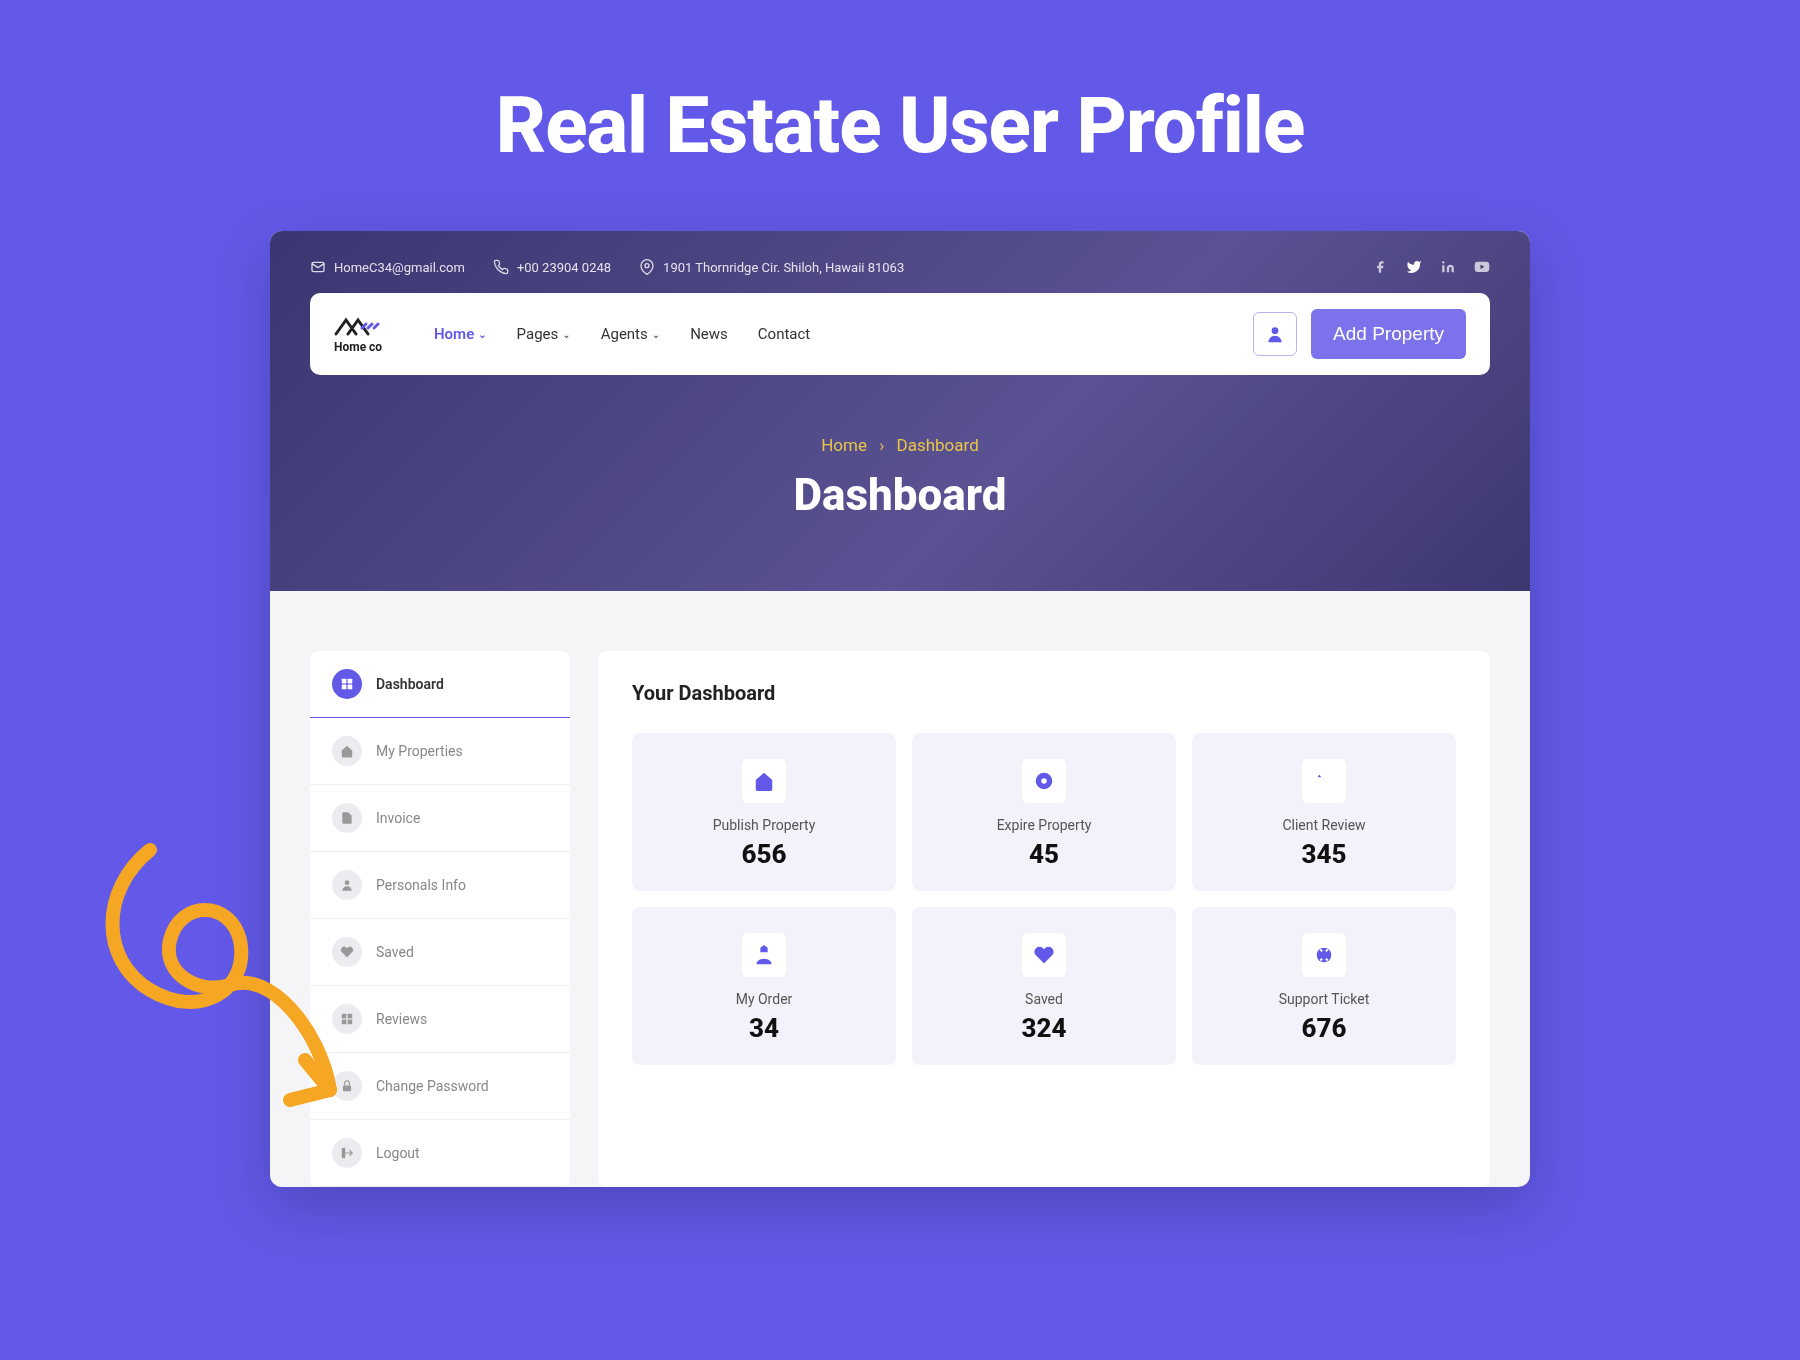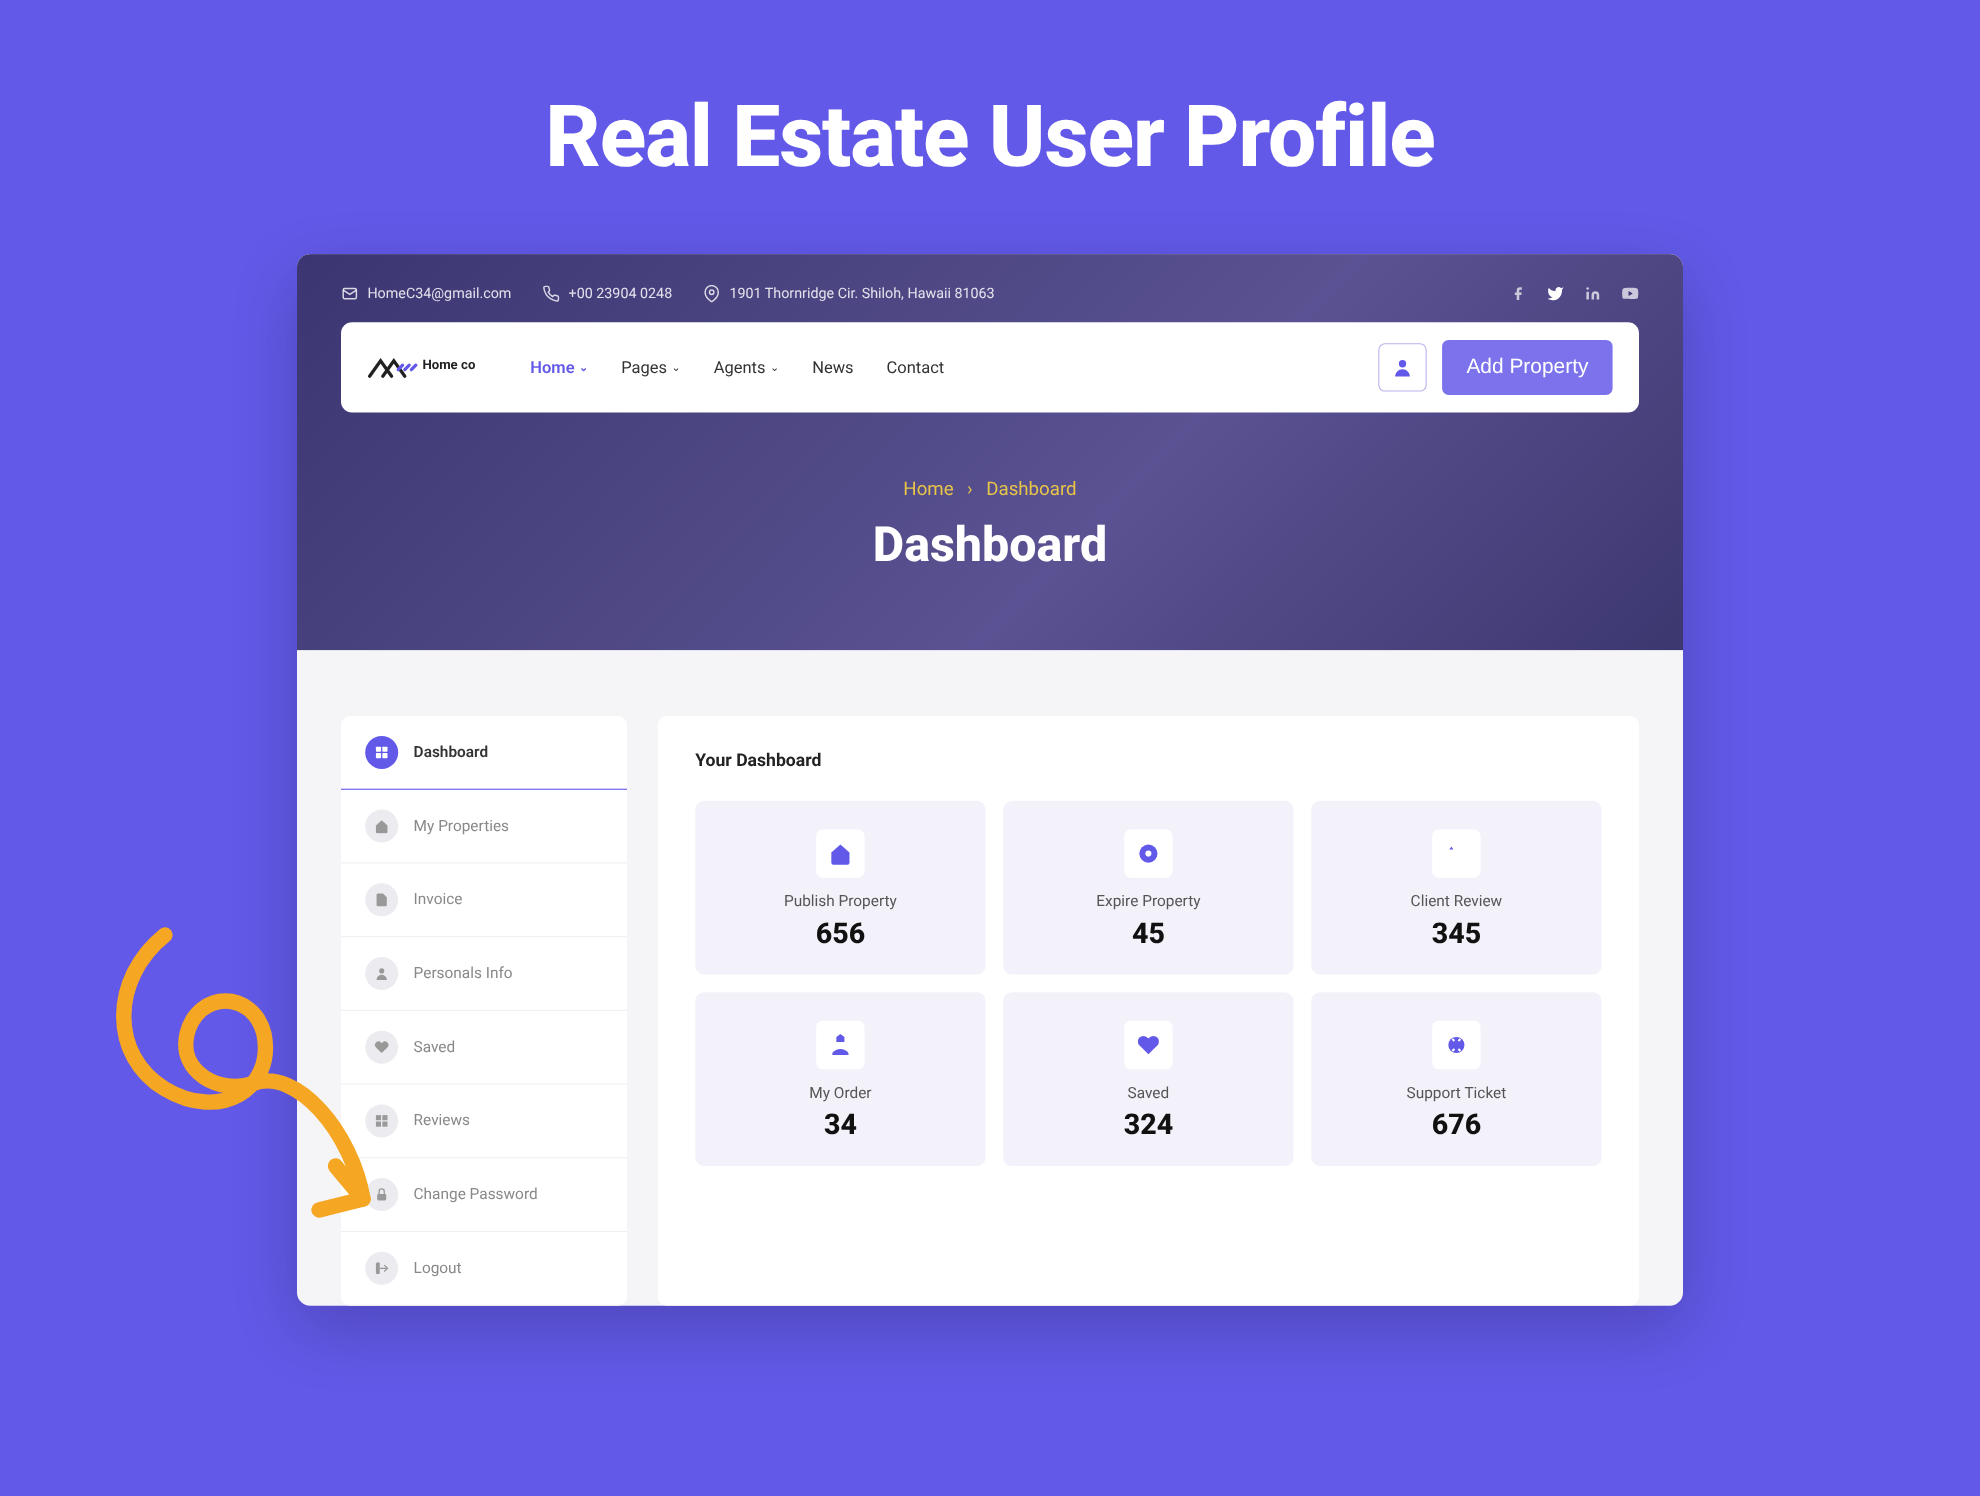--- a/index.html
+++ b/index.html
@@ -46,21 +46,21 @@
 .socials { display: flex; gap: 18px; align-items: center; }
 .social-icon { width: 16px; height: 16px; display: inline-flex; align-items: center; justify-content: center; cursor: pointer; }
 .navbar {
   background: #fff;
   border-radius: 10px;
   display: flex;
   align-items: center;
   padding: 16px 24px;
   gap: 30px;
 }
-.logo { display: flex; flex-direction: row; align-items: flex-start; }
+.logo { display: flex; flex-direction: column; align-items: flex-start; }
 .logo-mark { display: flex; align-items: center; gap: 2px; }
 .logo-text { font-size: 12px; font-weight: 700; color: #222; margin-top: 2px; }
 .nav-menu { display: flex; gap: 30px; margin-left: 20px; }
 .nav-item { font-size: 15px; color: #333; cursor: pointer; display: flex; align-items: center; gap: 4px; }
 .nav-item.active { color: #6259e8; font-weight: 600; }
 .chevron { font-size: 10px; }
 .nav-right { margin-left: auto; display: flex; gap: 14px; align-items: center; }
 .user-btn {
   width: 44px; height: 44px;
   border: 1px solid #b8b3ed;
@@ -119,21 +119,21 @@
 .sidebar-item.active .side-icon-wrap { background: #6259e8; }
 .sidebar-item.active .side-icon-wrap svg { fill: #fff; }
 .side-icon-wrap {
   width: 30px; height: 30px;
   border-radius: 50%;
   background: #ececf0;
   display: flex; align-items: center; justify-content: center;
 }
 .side-icon-wrap svg { fill: #999; }
 .main { flex: 1; background: #fff; border-radius: 8px; padding: 30px 34px; }
-.main-title { font-size: 16px; font-weight: 700; color: #222; margin-bottom: 28px; }
+.main-title { font-size: 20px; font-weight: 700; color: #222; margin-bottom: 28px; }
 .cards { display: grid; grid-template-columns: repeat(3, 1fr); gap: 16px; }
 .card {
   background: #f3f2fa;
   border-radius: 8px;
   padding: 26px 20px 22px;
   text-align: center;
 }
 .card-icon-wrap {
   width: 44px; height: 44px;
   background: #fff;

